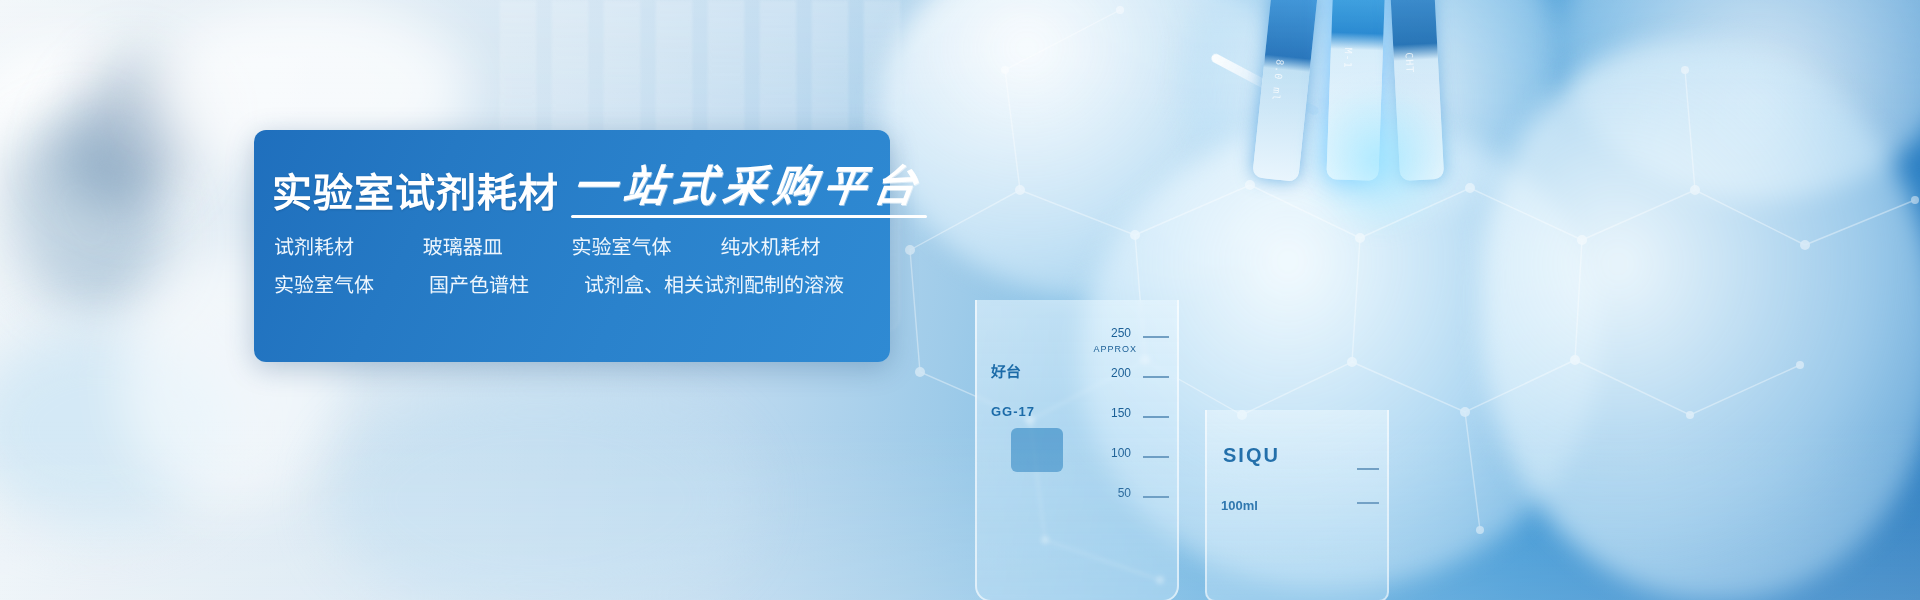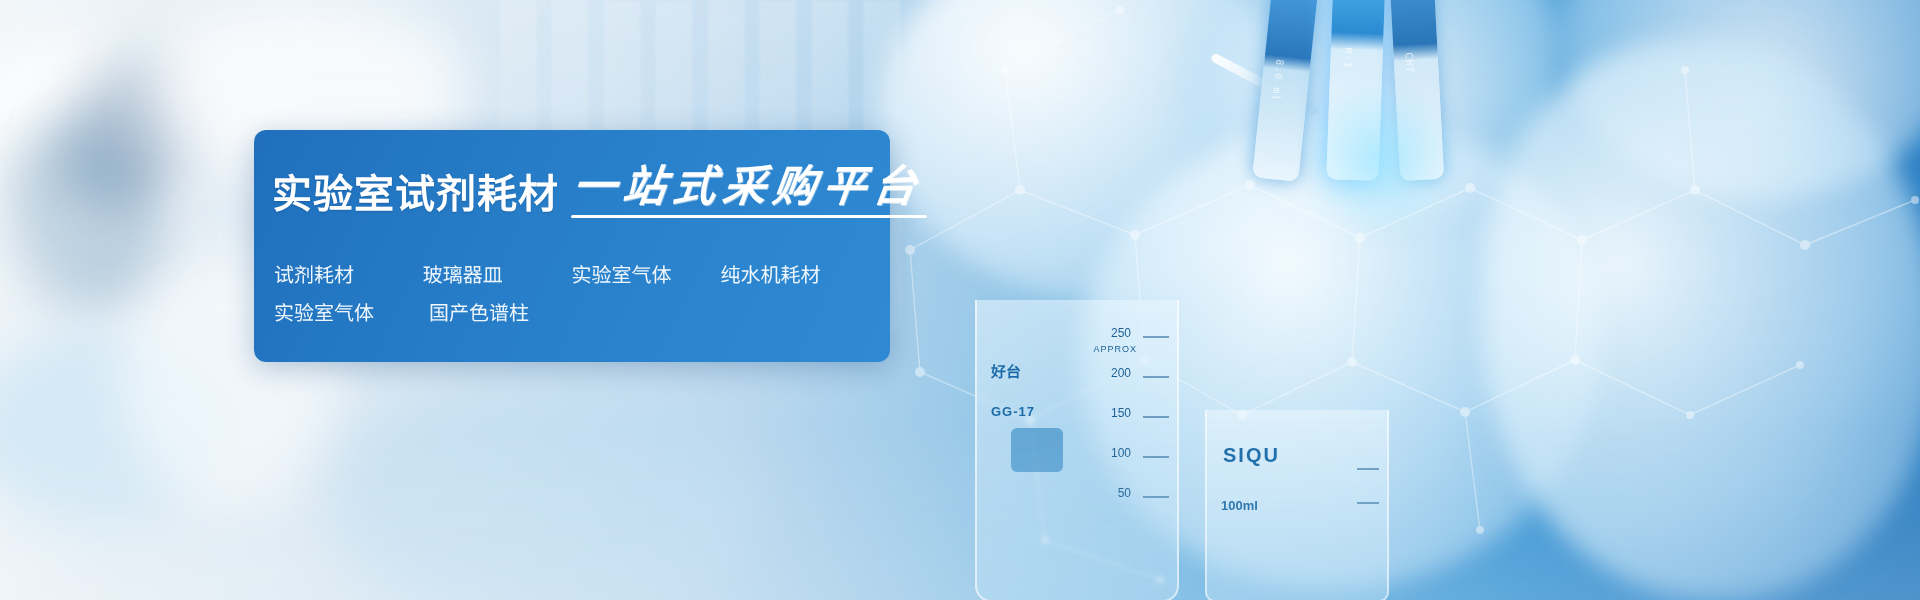--- a/index.html
+++ b/index.html
@@ -105,37 +105,37 @@
     border-radius:12px;
     box-shadow:0 6px 28px rgba(20,70,120,.28);
   }
   .headline{
     position:absolute;left:18px;top:22px;right:10px;height:62px;
     display:flex;align-items:flex-end;white-space:nowrap;
   }
   .hl-main{
     color:#ffffff;font-size:40px;font-weight:bold;line-height:1;
     letter-spacing:1px;
-    font-family:Liberation Sans, sans-serif;
+    font-family:Liberation Serif, serif;
     text-shadow:0 1px 2px rgba(10,50,90,.25);
   }
   .hl-brush-wrap{position:relative;margin-left:14px;padding-bottom:6px;}
   .hl-brush{
     color:#ffffff;font-size:43px;line-height:1;font-weight:bold;
     font-family:"DejaVu Serif","Liberation Serif",serif;
     font-style:italic;letter-spacing:7px;
     transform:skewX(-7deg);display:inline-block;
     text-shadow:1px 1px 0 rgba(255,255,255,.5);
   }
   .hl-underline{
     position:absolute;left:-2px;right:-4px;bottom:-4px;height:3px;
     background:#ffffff;border-radius:2px;
   }
 
-  .cats{position:absolute;left:20px;top:98px;right:16px;margin-top:28px;}
+  .cats{position:absolute;left:20px;top:98px;right:16px;}
   .cat-row{display:flex;height:38px;align-items:center;}
   .cat{
     color:#eef6fd;font-size:20px;line-height:1;
     font-family:"DejaVu Sans","Liberation Sans",sans-serif;
     white-space:nowrap;cursor:pointer;
   }
   .c1{width:155px;}
   .c2{width:155px;}
   .c3{width:155px;}
   .c4{width:160px;}
@@ -278,19 +278,20 @@
       <div class="cat-row">
         <span class="cat c1">试剂耗材</span>
         <span class="cat c2">玻璃器皿</span>
         <span class="cat c3">实验室气体</span>
         <span class="cat c4">纯水机耗材</span>
       </div>
 
       <div class="cat-row">
         <span class="cat c1">实验室气体</span>
         <span class="cat c2">国产色谱柱</span>
+        <span class="cat wide">试剂盒、相关试剂配制的溶液</span>
       </div>
 
 
     </div>
   </div>
 
 </div>
 
 </body></html>

